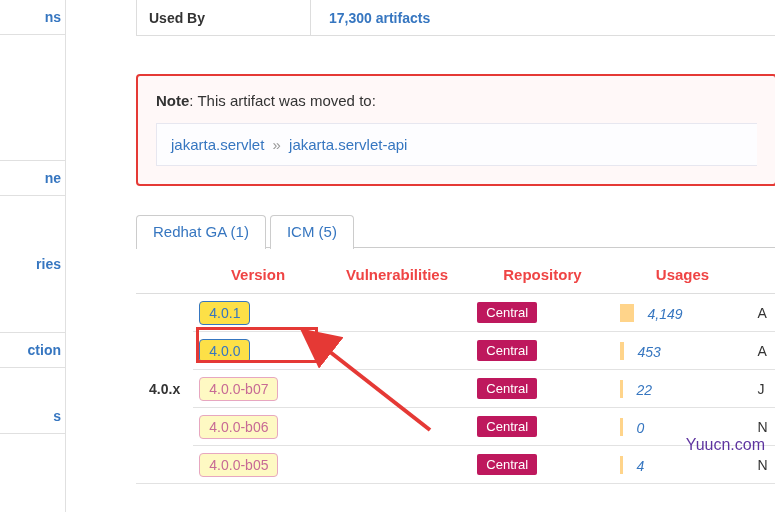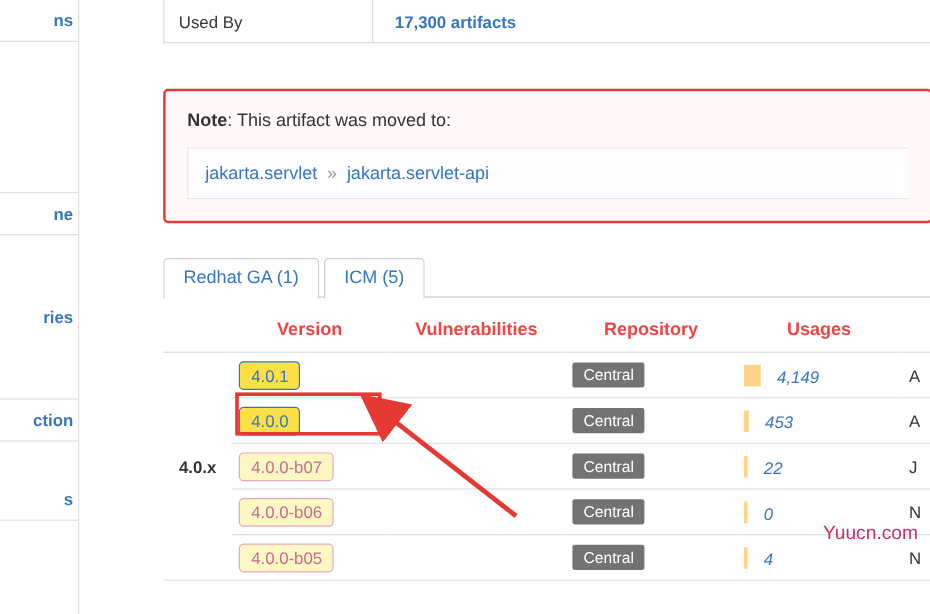--- a/index.html
+++ b/index.html
@@ -41,21 +41,21 @@
     display: flex;
     border: 1px solid #ddd;
     border-top: none;
     height: 36px;
     align-items: center;
     margin-right: -2px;
   }
   .info-lbl {
     width: 174px;
     padding: 0 12px;
-    font-weight: 400;
+    font-weight: 700;
     border-right: 1px solid #ddd;
     height: 100%;
     display: flex;
     align-items: center;
   }
   .info-val { padding: 0 18px; }
   .link { color: #3676c0; text-decoration: none; cursor: pointer; }
   .link-bold { font-weight: 600; }
 
   .note-box {
@@ -144,21 +144,21 @@
     background: #fde047;
     cursor: pointer;
   }
   .ver-pill.faded {
     border-color: #e7a7c0;
     color: #c76a95;
     background: #fef9c3;
   }
   .repo-badge {
     display: inline-block;
-    background: #737373;
+    background: #be185d;
     color: #fff;
     padding: 3px 9px;
     border-radius: 2px;
     font-size: 13px;
     cursor: pointer;
   }
   .usage-wrap { display: flex; align-items: flex-end; gap: 14px; font-style: italic; }
   .usage-bar {
     display: inline-block;
     height: 18px;
@@ -174,21 +174,21 @@
   }
   .arrow-svg {
     position: absolute;
     pointer-events: none;
     z-index: 19;
   }
   .watermark {
     position: absolute;
     right: 10px;
     bottom: 58px;
-    color: #be185d;
+    color: #4c1d95;
     font-family: Arial, sans-serif;
     font-size: 16px;
     opacity: 0.9;
     z-index: 30;
     pointer-events: none;
   }
 </style>
 </head>
 <body>
 

